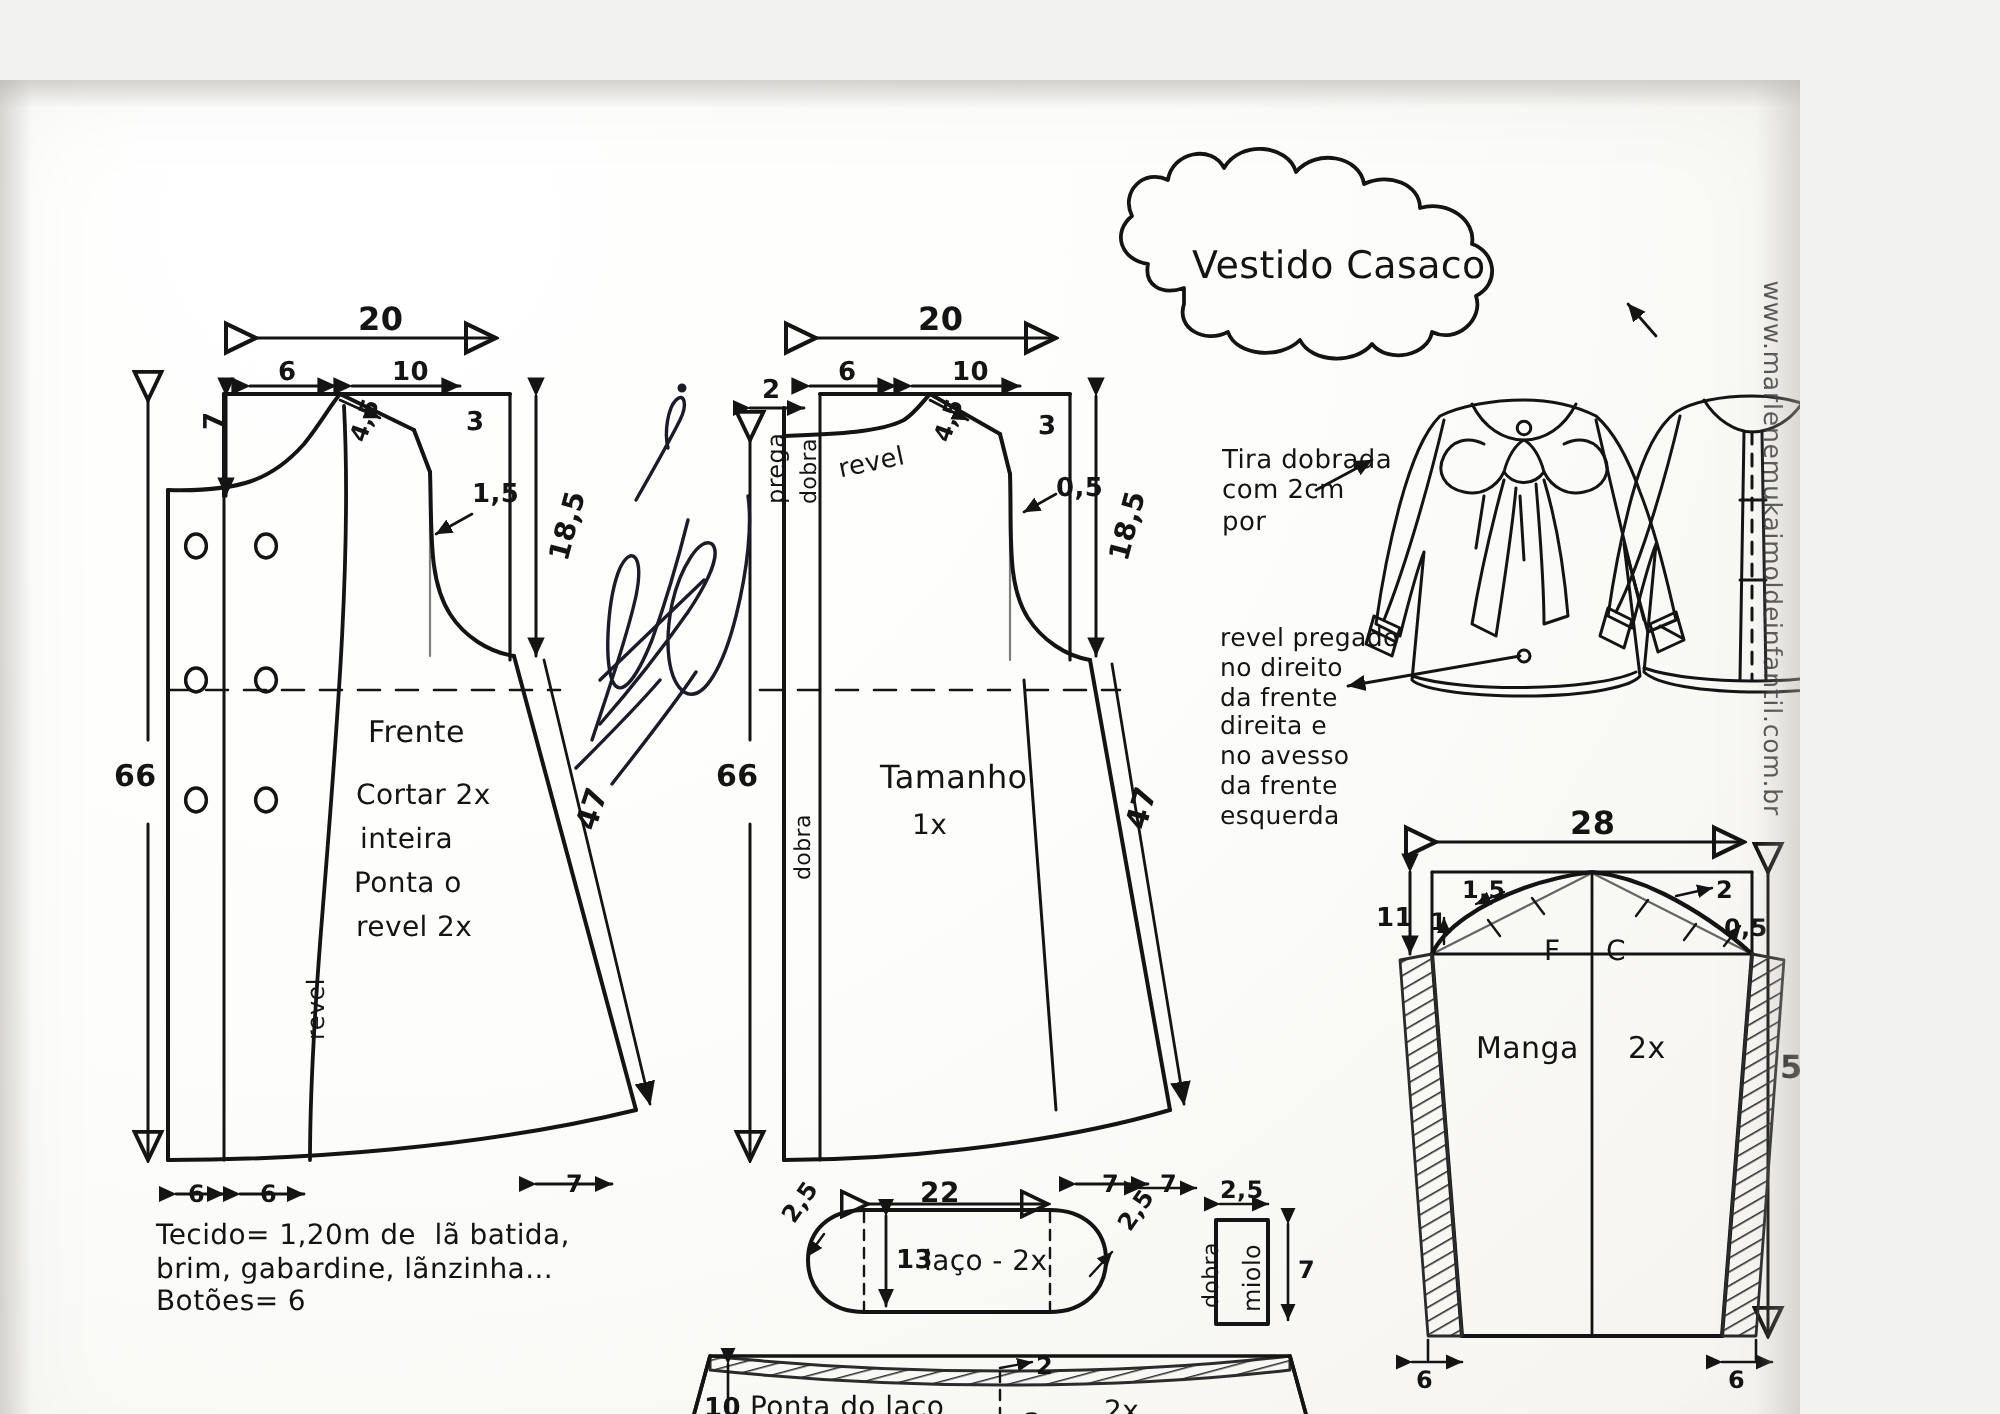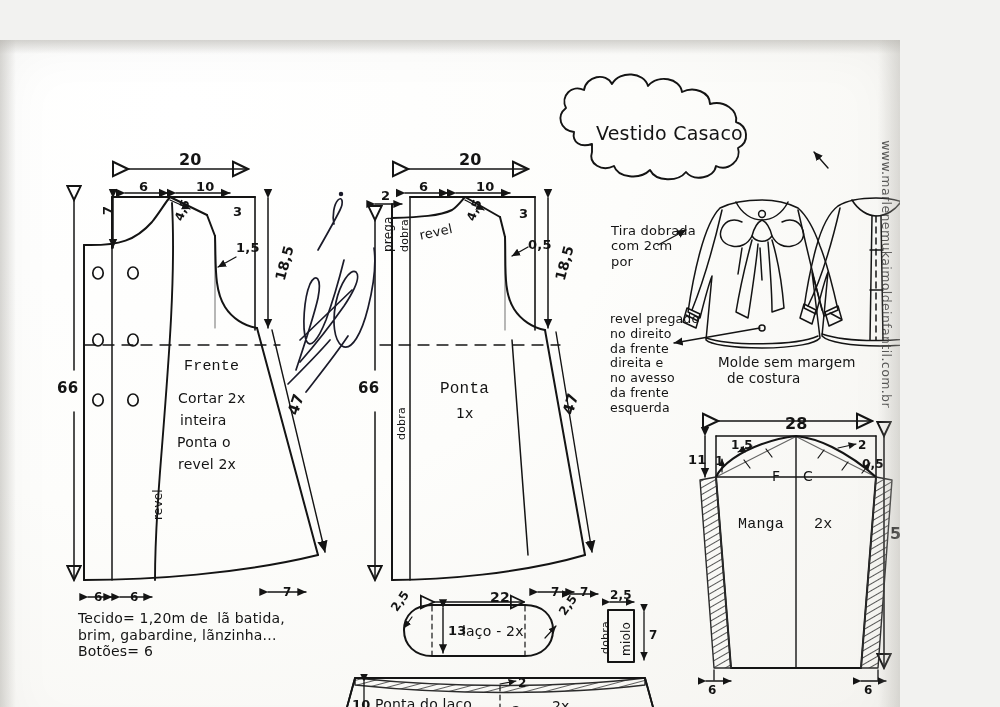--- a/index.html
+++ b/index.html
@@ -30,21 +30,21 @@
     position:absolute;
     font-family:"DejaVu Sans", sans-serif;
     color:#141414;
     white-space:pre;
     line-height:1.18;
     letter-spacing:.2px;
     transform-origin:left top;
   }
   .hw.sm{font-size:11px;}
   .hw.md{font-size:13px;}
-  .hw.lg{font-size:15px;font-family:Liberation Mono, monospace;}
+  .hw.lg{font-size:15px;}
   .hw.xl{font-size:17px;}
   .dim{font-size:13px;font-weight:600;}
   .dim-sm{font-size:11px;font-weight:600;}
 
   
   .wm-side{
     position:absolute;right:6px;top:368px;
     font-size:12.5px;color:#2a2a2a;letter-spacing:.4px;
     transform:rotate(90deg);transform-origin:right top;
     white-space:nowrap;opacity:.85;
@@ -353,22 +353,20 @@
   <div class="hw md" style="left:611px;top:183px;font-size:13px;">Tira dobrada
 com 2cm
 por</div>
   <div class="hw md" style="left:610px;top:272px;font-size:12.5px;">revel pregado
 no direito
 da frente
 direita e
 no avesso
 da frente
 esquerda</div>
-  <div class="hw md" style="left:718px;top:315px;font-size:13.5px;">Molde sem margem
-  de costura</div>
   <div class="hw md" style="left:78px;top:570px;font-size:14px;">Tecido= 1,20m de  lã batida,
 brim, gabardine, lãnzinha...
 Botões= 6</div>
 
   <div class="hw dim" style="left:179px;top:111px;font-size:16px;">20</div>
   <div class="hw dim-sm" style="left:139px;top:139px;font-size:13px;">6</div>
   <div class="hw dim-sm" style="left:196px;top:139px;font-size:13px;">10</div>
   <div class="hw dim-sm" style="left:100px;top:175px;font-size:13px;transform:rotate(-90deg);">7</div>
   <div class="hw dim-sm" style="left:172px;top:178px;font-size:12px;transform:rotate(-70deg);">4,5</div>
   <div class="hw dim-sm" style="left:233px;top:164px;font-size:13px;">3</div>
@@ -392,42 +390,42 @@
   <div class="hw dim-sm" style="left:476px;top:139px;font-size:13px;">10</div>
   <div class="hw dim-sm" style="left:381px;top:148px;font-size:13px;">2</div>
   <div class="hw dim-sm" style="left:464px;top:178px;font-size:12px;transform:rotate(-70deg);">4,5</div>
   <div class="hw dim-sm" style="left:519px;top:166px;font-size:13px;">3</div>
   <div class="hw dim-sm" style="left:528px;top:197px;font-size:13px;">0,5</div>
   <div class="hw dim-sm" style="left:552px;top:238px;font-size:14px;transform:rotate(-75deg);">18,5</div>
   <div class="hw dim" style="left:358px;top:340px;font-size:15px;">66</div>
   <div class="hw dim" style="left:560px;top:372px;font-size:15px;transform:rotate(-74deg);">47</div>
   <div class="hw dim-sm" style="left:551px;top:545px;font-size:12px;">7</div>
 
-  <div class="hw lg" style="left:440px;top:340px;font-size:16px;">Ponta</div>
+  <div class="hw lg" style="left:440px;top:340px;font-size:16px;">Tamanho</div>
   <div class="hw md" style="left:456px;top:365px;font-size:14px;">1x</div>
   <div class="hw sm" style="left:381px;top:212px;font-size:12px;transform:rotate(-90deg);">prega</div>
   <div class="hw sm" style="left:399px;top:212px;font-size:11px;transform:rotate(-90deg);">dobra</div>
   <div class="hw sm" style="left:396px;top:400px;font-size:11px;transform:rotate(-90deg);">dobra</div>
   <div class="hw md" style="left:418px;top:188px;font-size:13px;transform:rotate(-12deg);">revel</div>
 
-  <div class="hw dim" style="left:785px;top:375px;font-size:16px;">28</div>
+  <div class="hw dim" style="left:785px;top:363px;font-size:16px;">28</div>
   <div class="hw dim-sm" style="left:731px;top:398px;font-size:12px;">1,5</div>
   <div class="hw dim-sm" style="left:715px;top:414px;font-size:12px;">1</div>
   <div class="hw dim-sm" style="left:858px;top:398px;font-size:12px;">2</div>
   <div class="hw dim-sm" style="left:862px;top:417px;font-size:12px;">0,5</div>
   <div class="hw dim-sm" style="left:688px;top:412px;font-size:13px;">11</div>
   <div class="hw dim" style="left:890px;top:485px;font-size:16px;">50</div>
   <div class="hw dim-sm" style="left:708px;top:643px;font-size:12px;">6</div>
   <div class="hw dim-sm" style="left:864px;top:643px;font-size:12px;">6</div>
   <div class="hw md" style="left:772px;top:428px;font-size:14px;">F</div>
   <div class="hw md" style="left:803px;top:428px;font-size:14px;">C</div>
   <div class="hw lg" style="left:738px;top:476px;font-size:15px;">Manga</div>
   <div class="hw lg" style="left:814px;top:476px;font-size:15px;">2x</div>
 
-  <div class="hw dim" style="left:490px;top:549px;font-size:14px;">22</div>
+  <div class="hw dim" style="left:460px;top:549px;font-size:14px;">22</div>
   <div class="hw dim-sm" style="left:448px;top:583px;font-size:13px;text-align:center;">13</div>
   <div class="hw dim-sm" style="left:388px;top:566px;font-size:12px;transform:rotate(-55deg);">2,5</div>
   <div class="hw dim-sm" style="left:556px;top:570px;font-size:12px;transform:rotate(-55deg);">2,5</div>
   <div class="hw dim-sm" style="left:580px;top:545px;font-size:12px;">7</div>
   <div class="hw md" style="left:462px;top:583px;font-size:14px;">laço - 2x</div>
 
   <div class="hw dim-sm" style="left:610px;top:548px;font-size:12px;">2,5</div>
   <div class="hw dim-sm" style="left:649px;top:588px;font-size:12px;">7</div>
   <div class="hw sm" style="left:600px;top:614px;font-size:11px;transform:rotate(-90deg);">dobra</div>
   <div class="hw sm" style="left:619px;top:616px;font-size:12px;transform:rotate(-90deg);">miolo</div>

